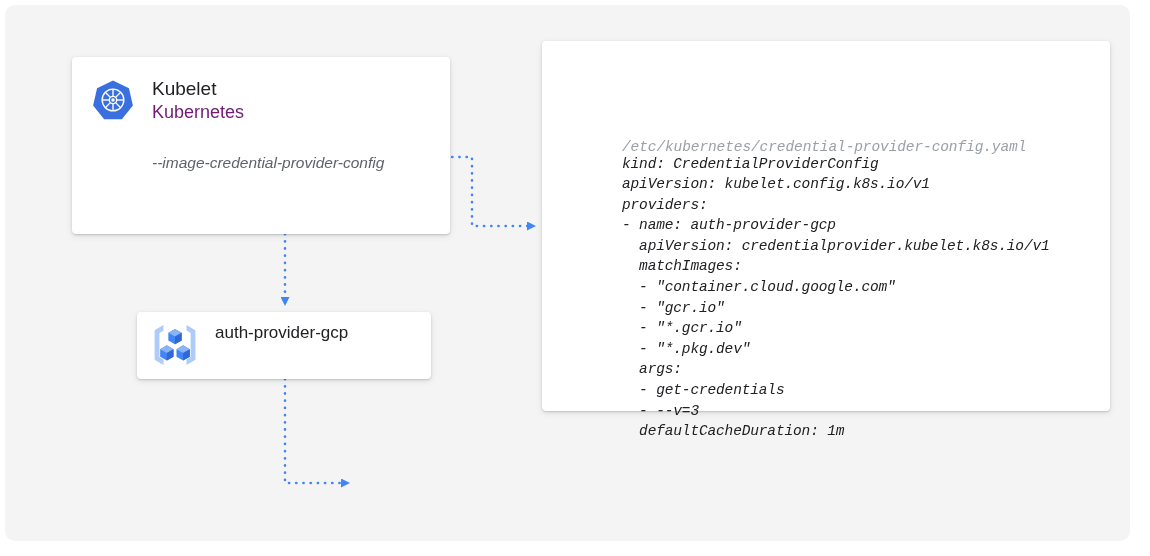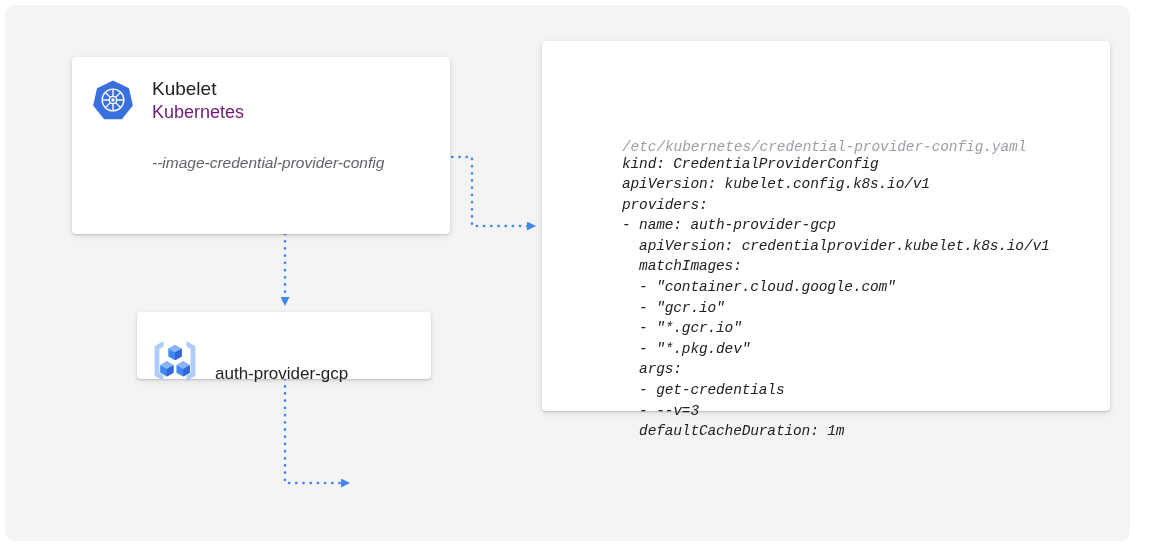--- a/index.html
+++ b/index.html
@@ -92,23 +92,23 @@
   
   .auth-card {
     left: 137px;
     top: 312px;
     width: 294px;
     height: 67px;
   }
   .auth-inner {
     position: absolute;
     left: 14px;
-    top: 26px;
+    top: 10px;
     display: flex;
-    align-items: flex-end;
+    align-items: flex-start;
   }
   .gcp-icon {
     width: 48px;
     height: 46px;
     flex: 0 0 48px;
   }
   .auth-titles {
     margin-left: 16px;
   }
   .auth-title {

